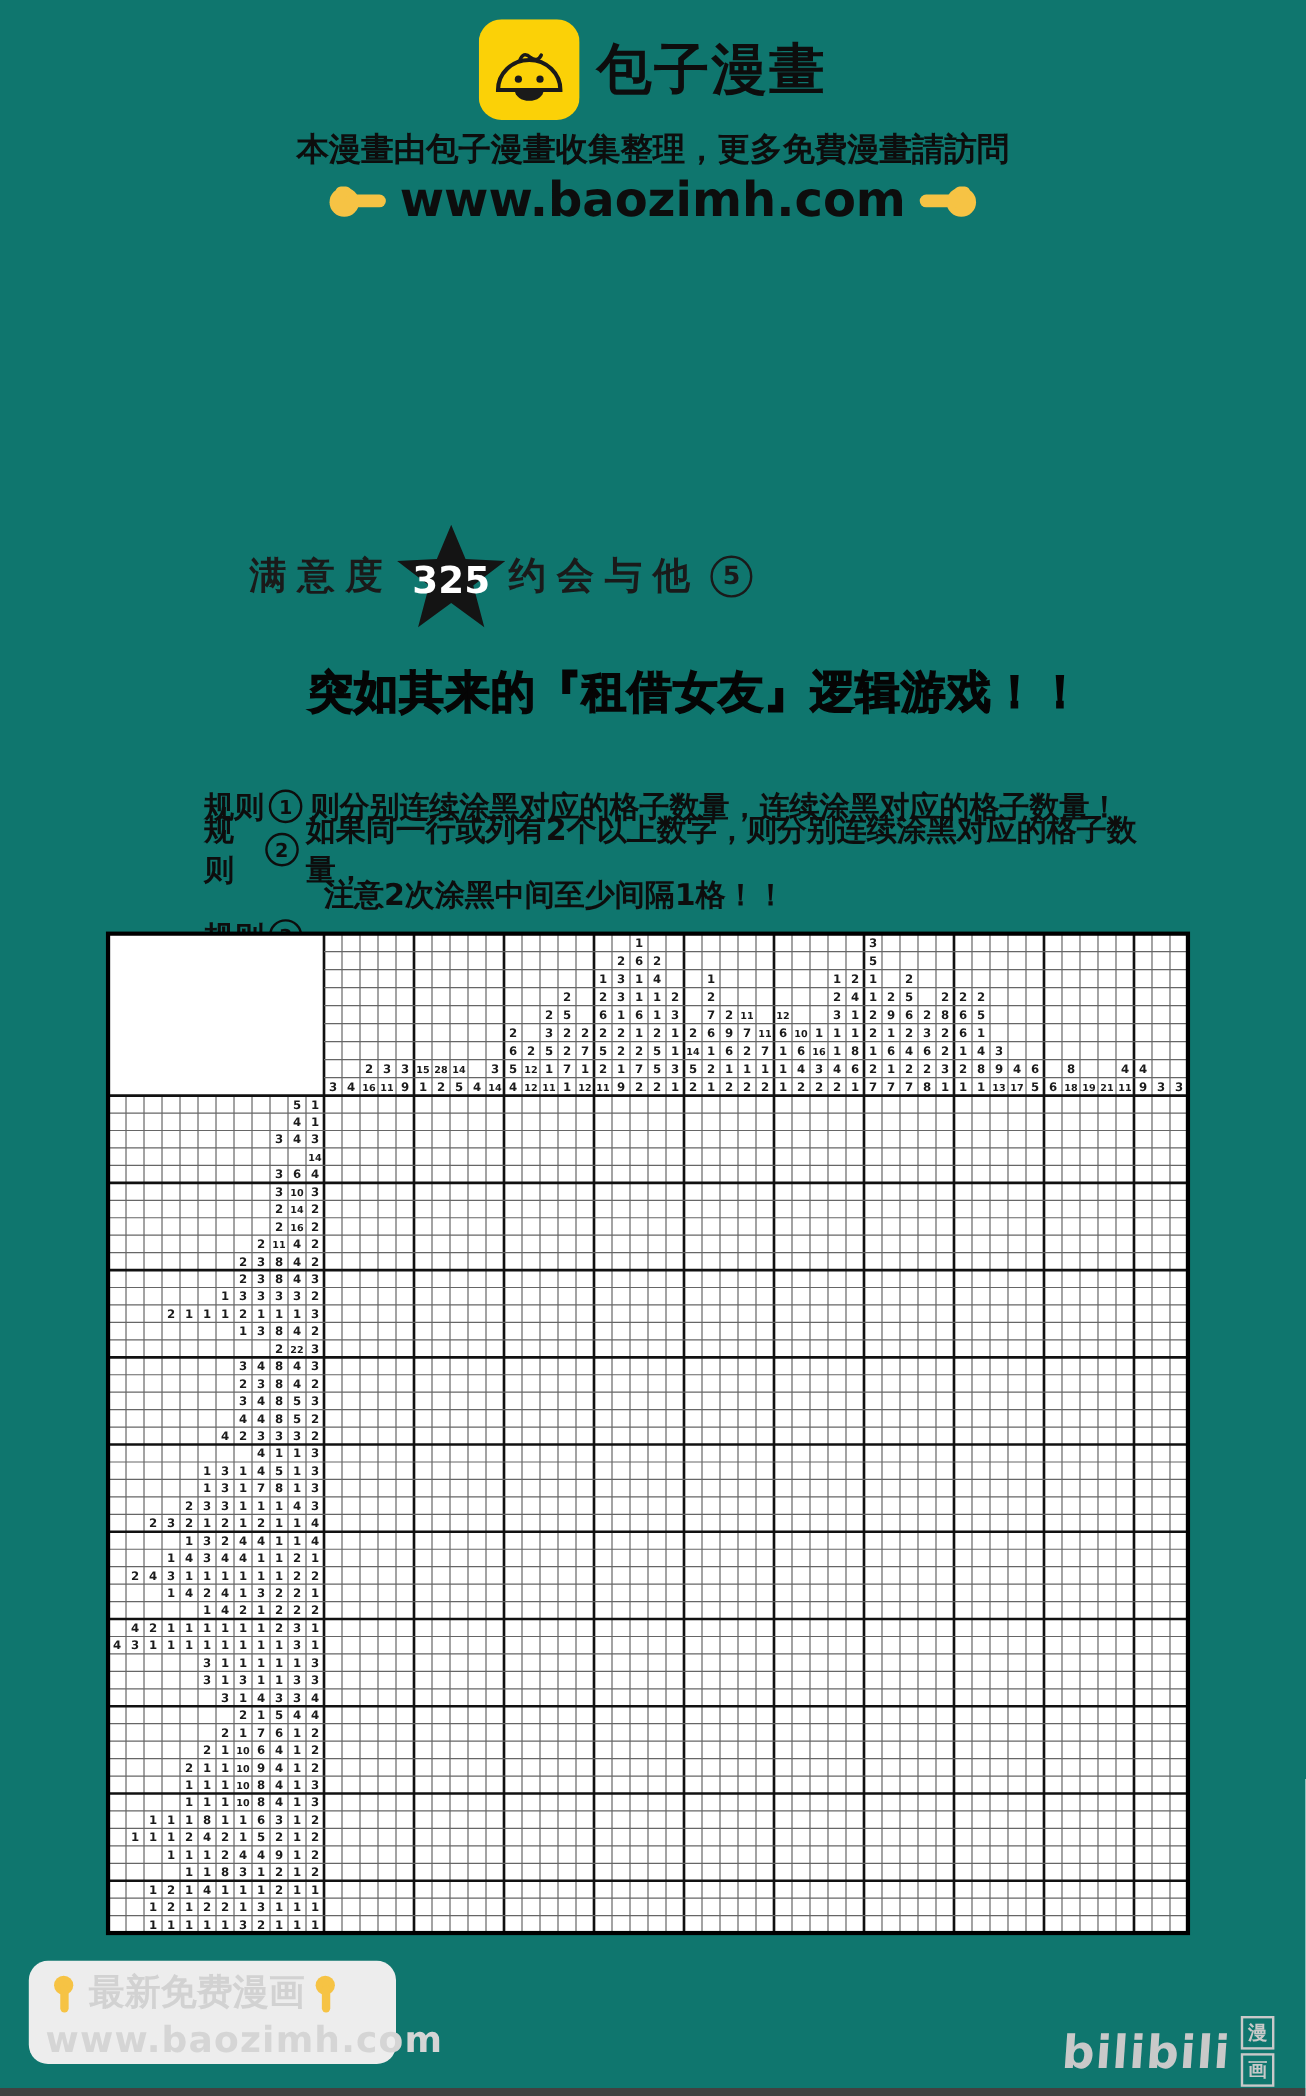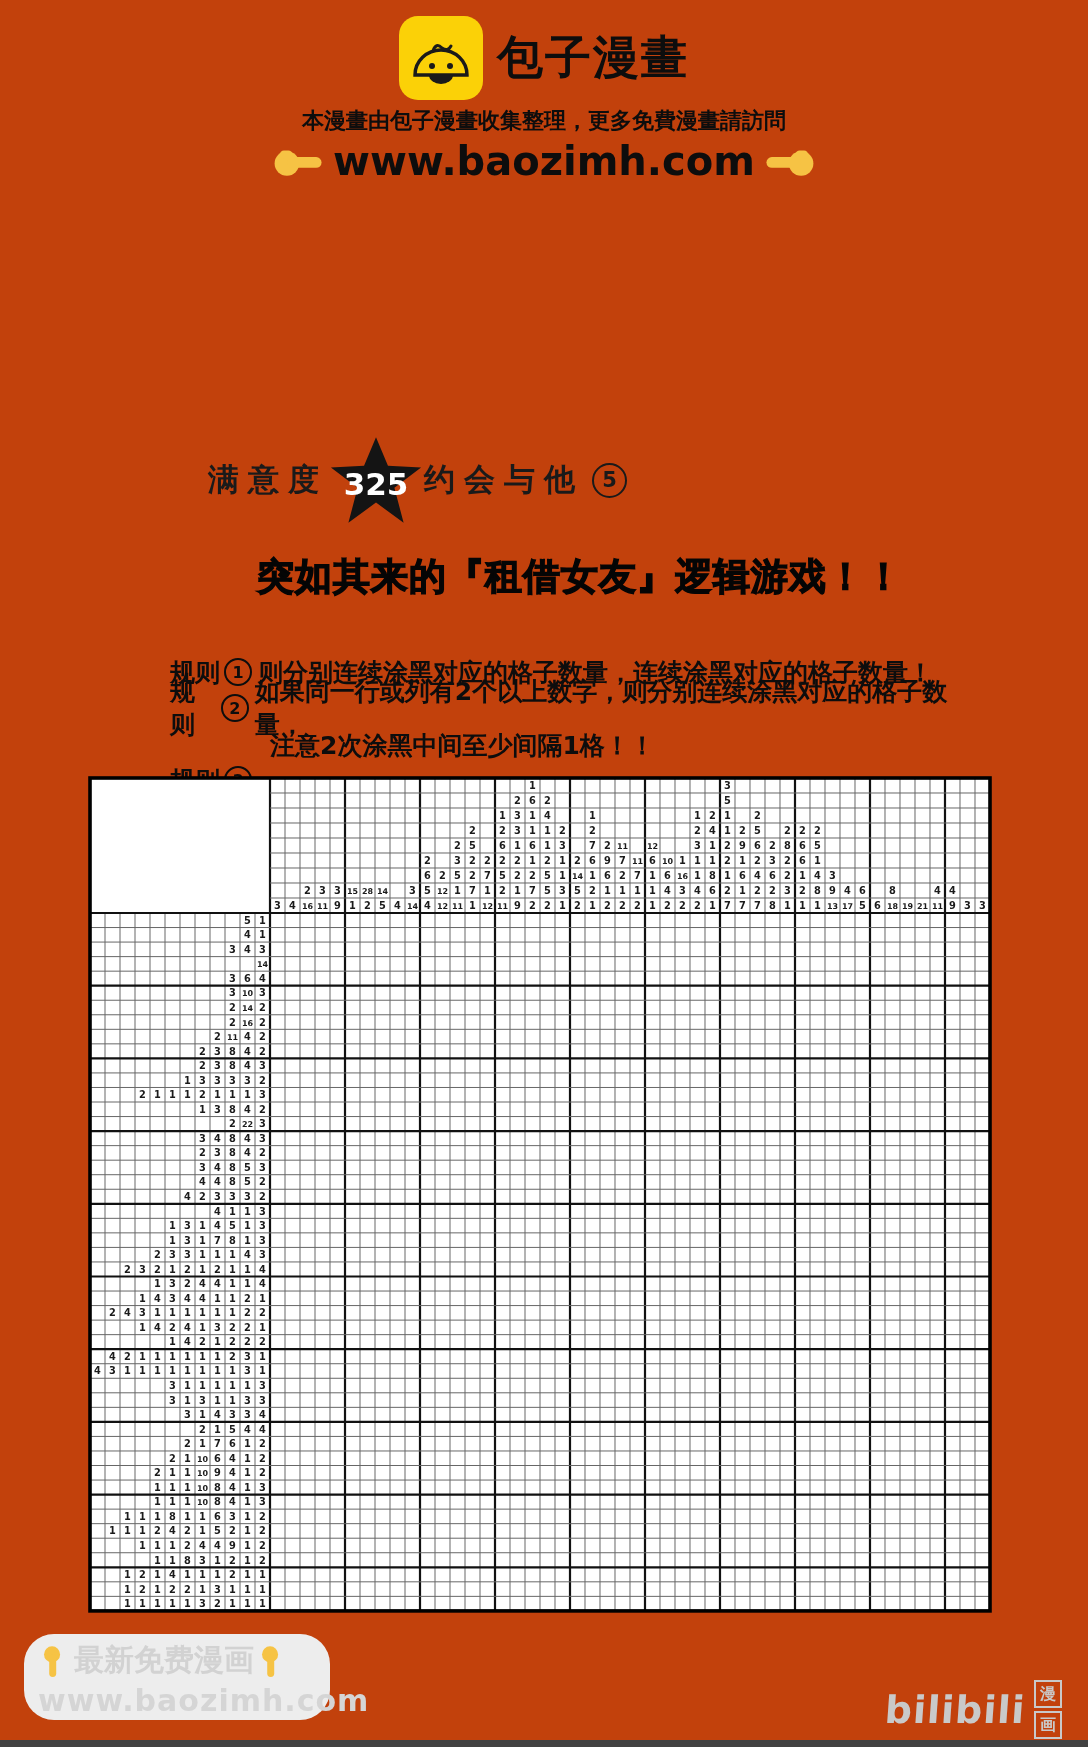--- a/index.html
+++ b/index.html
@@ -1,24 +1,24 @@
 <!DOCTYPE html>
 <html><head>
 <meta charset="utf-8">
 <style>
   html,body{margin:0;padding:0;background:#fff;}
-  .page{position:relative;width:1088px;height:1747px;background:#c2410c;overflow:hidden;
+  .page{position:relative;width:1088px;height:1747px;background:#0f766e;overflow:hidden;
         font-family:"DejaVu Sans","Liberation Sans",sans-serif;color:#111;}
 
   
   .header{position:absolute;top:16px;left:0;width:100%;text-align:center;}
   .logo-row{display:flex;align-items:center;justify-content:center;gap:14px;}
   .logo-icon{width:84px;height:84px;display:inline-block;}
   .logo-text{font-size:46px;font-weight:900;letter-spacing:2px;color:#0d0d0d;}
-  .subtitle{margin-top:6px;font-size:22px;font-weight:700;color:#0d0d0d;}
+  .subtitle{margin-top:6px;font-size:27px;font-weight:700;color:#0d0d0d;}
   .url-row{margin-top:2px;display:flex;align-items:center;justify-content:center;gap:10px;
            font-size:40px;font-weight:800;color:#0d0d0d;}
   .hand{width:52px;height:36px;display:inline-block;}
   .hand.left{transform:scaleX(-1);}
   .hand.down{transform:rotate(90deg);}
 
   
   .badge-row{position:absolute;top:436px;left:208px;display:flex;align-items:center;
              font-size:31px;font-weight:700;color:#1a1a1a;}
   .badge-prefix,.badge-suffix{letter-spacing:9px;}
@@ -41,21 +41,21 @@
             width:24px;height:24px;border:2px solid #0d0d0d;border-radius:50%;
             font-size:16px;font-weight:800;margin:0 6px 0 4px;flex:0 0 auto;}
   .rule-num:empty{display:none;}
   .rule-line.indent{padding-left:100px;align-items:flex-end;}
 
   
   .grid-wrap{position:absolute;left:88px;top:776px;}
 
   
   .footer-box{position:absolute;left:24px;top:1634px;width:306px;height:86px;
-              background:#ededed;border-radius:30px;padding:6px 0 0 14px;box-sizing:border-box;}
+              background:#ededed;border-radius:16px;padding:6px 0 0 14px;box-sizing:border-box;}
   .footer-line1{display:flex;align-items:center;gap:2px;font-size:30px;font-weight:800;
                 color:#d2d2d2;}
   .footer-hand{width:34px;height:26px;}
   .footer-url{margin-top:2px;font-size:30px;font-weight:600;color:#d5d5d5;letter-spacing:1px;}
 
   .bili{position:absolute;right:26px;top:1680px;display:flex;align-items:center;gap:8px;
         color:#c9c9c9;}
   .bili-text{font-size:38px;font-weight:800;letter-spacing:1px;transform:skewX(-4deg);}
   .bili-cn{display:flex;flex-direction:column;gap:3px;}
   .bili-cn span{display:inline-flex;align-items:center;justify-content:center;

